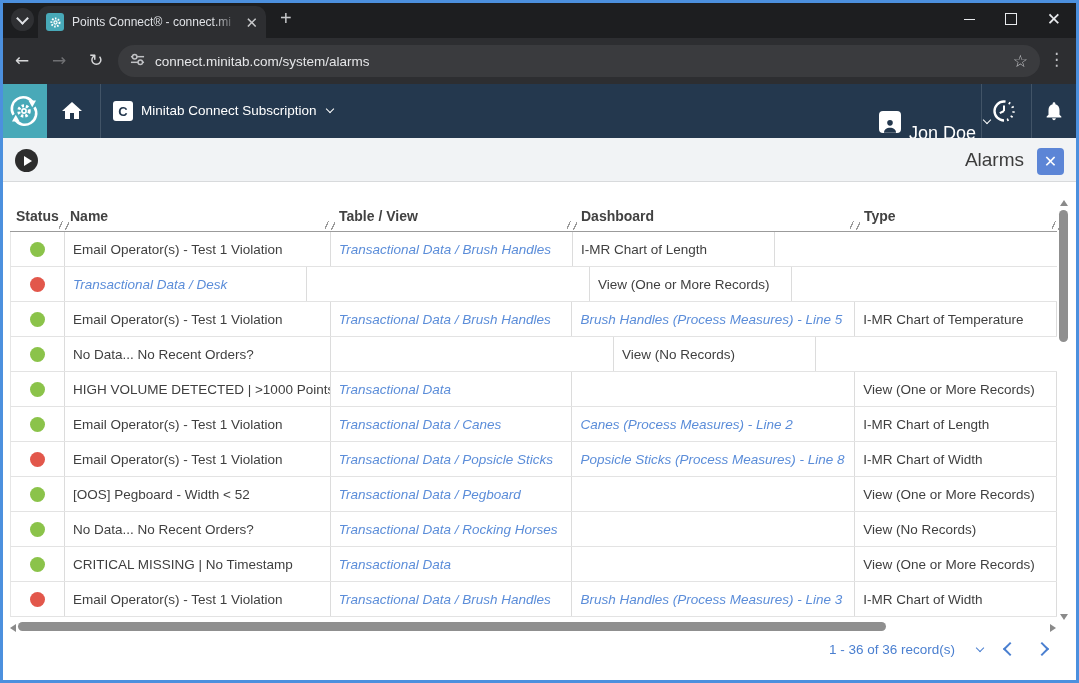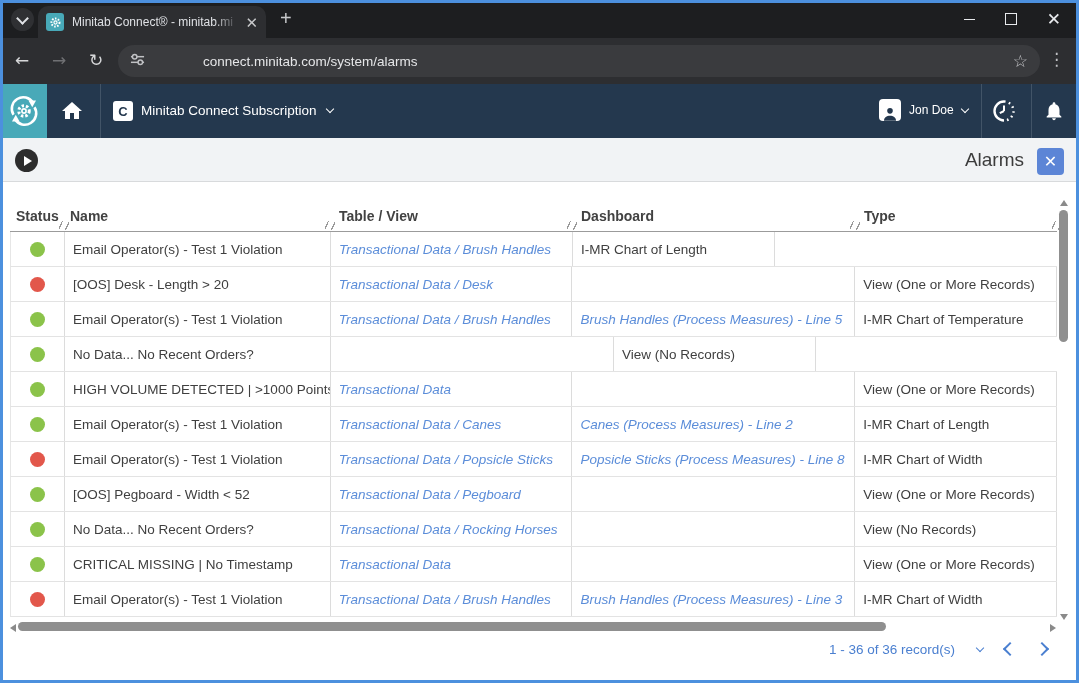--- a/index.html
+++ b/index.html
@@ -28,39 +28,39 @@
                color:#e8eaed;padding-right:12px;}
   .win-min{display:inline-block;width:11px;height:0;border-top:1.6px solid #e8eaed;}
   .win-max{display:inline-block;width:10px;height:10px;border:1.6px solid #e8eaed;}
   .win-close{font-size:17px;line-height:17px;}
 
   
   .navbar{position:absolute;left:0;top:38px;width:100%;height:46px;background:#2d2e31;}
   .navbtn{position:absolute;top:12px;font-family:"DejaVu Sans",sans-serif;font-size:17px;color:#d6d7d9;}
   .navbtn.dim{color:#6f7073;}
   .omnibox{position:absolute;left:118px;top:7px;width:922px;height:32px;border-radius:16px;
-           background:#3a3b3e;display:flex;align-items:center;padding:0 12px;box-sizing:border-box;gap:48px;}
+           background:#3a3b3e;display:flex;align-items:center;padding:0 12px;box-sizing:border-box;}
   .url-text{color:#e5e6e8;font-size:13.5px;margin-left:10px;flex:1 1 auto;}
   .star{color:#c0c1c4;font-size:17px;font-family:"DejaVu Sans",sans-serif;}
   .kebab{position:absolute;right:14px;top:11px;color:#c0c1c4;font-size:17px;font-family:"DejaVu Sans",sans-serif;}
 
   
   .appbar{position:absolute;left:0;top:84px;width:100%;height:54px;background:#24384e;}
   .applogo{position:absolute;left:0;top:0;width:47px;height:54px;background:#48a9b8;
            display:flex;align-items:center;justify-content:center;}
   .home{position:absolute;left:60px;top:15px;}
   .vdiv{position:absolute;top:0;width:1px;height:54px;background:rgba(255,255,255,0.14);}
   .cbadge{position:absolute;left:113px;top:17px;width:20px;height:20px;border-radius:3px;background:#fff;
           color:#24384e;font-weight:bold;font-size:13px;display:flex;align-items:center;justify-content:center;}
   .workspace{position:absolute;left:141px;top:19px;color:#fff;font-size:13.5px;display:flex;
              align-items:center;gap:10px;}
   .userarea{position:absolute;left:879px;top:15px;display:flex;align-items:center;gap:8px;color:#fff;}
   .userbadge{width:22px;height:22px;border-radius:4px;background:#fff;display:flex;align-items:end;
              justify-content:center;overflow:hidden;}
-  .username{font-size:12px;}
+  .username{font-size:18px;margin-top:24px;}
   .appicon{position:absolute;top:15px;}
 
   
   .paneltool{position:absolute;left:0;top:138px;width:100%;height:44px;background:#f1f3f5;
              border-bottom:1px solid #d8dadc;box-sizing:border-box;}
   .playbtn{position:absolute;left:15px;top:11px;width:23px;height:23px;border-radius:50%;background:#2d2d2d;
            display:flex;align-items:center;justify-content:center;}
   .playtri{width:0;height:0;border-left:8px solid #fff;border-top:5px solid transparent;
            border-bottom:5px solid transparent;margin-left:2px;}
   .panel-title{position:absolute;right:55px;top:11px;font-size:19px;color:#3c3c3c;}
@@ -119,21 +119,21 @@
     <div class="tab-search">
       <span class="chev" style="color:#dfe1e5"></span>
     </div>
     <div class="tab">
       <span class="favicon">
         <svg width="13" height="13" viewBox="0 0 20 20">
           <circle cx="10" cy="10" r="6.2" fill="none" stroke="#fff" stroke-width="3" stroke-dasharray="2.4 2.2"></circle>
           <circle cx="10" cy="10" r="2.4" fill="none" stroke="#fff" stroke-width="1.8"></circle>
         </svg>
       </span>
-      <span class="tab-title">Minitab Connect® - minitab.mi</span>
+      <span class="tab-title">Points Connect® - connect.mi</span>
       <span class="tab-close">✕</span>
     </div>
     <div class="new-tab">+</div>
     <div class="wincontrols">
       <span class="win-min"></span>
       <span class="win-max"></span>
       <span class="win-close">✕</span>
     </div>
   </div>
 
@@ -243,21 +243,20 @@
             <span class="status-dot"></span>
           </div>
         <div class="gcell w1">Email Operator(s) - Test 1 Violation</div>
         <div class="gcell w2 linkcell">Transactional Data / Brush Handles</div>
         <div class="gcell w4">I-MR Chart of Length</div>
       </div>
       <div class="grow" data-status="red">
         <div class="gcell w0 status">
             <span class="status-dot"></span>
           </div>
-        <div class="gcell w1">[OOS] Desk - Length &gt; 20</div>
         <div class="gcell w2 linkcell">Transactional Data / Desk</div>
         <div class="gcell w3 linkcell"></div>
         <div class="gcell w4">View (One or More Records)</div>
       </div>
       <div class="grow" data-status="green">
         <div class="gcell w0 status">
             <span class="status-dot"></span>
           </div>
         <div class="gcell w1">Email Operator(s) - Test 1 Violation</div>
         <div class="gcell w2 linkcell">Transactional Data / Brush Handles</div>

